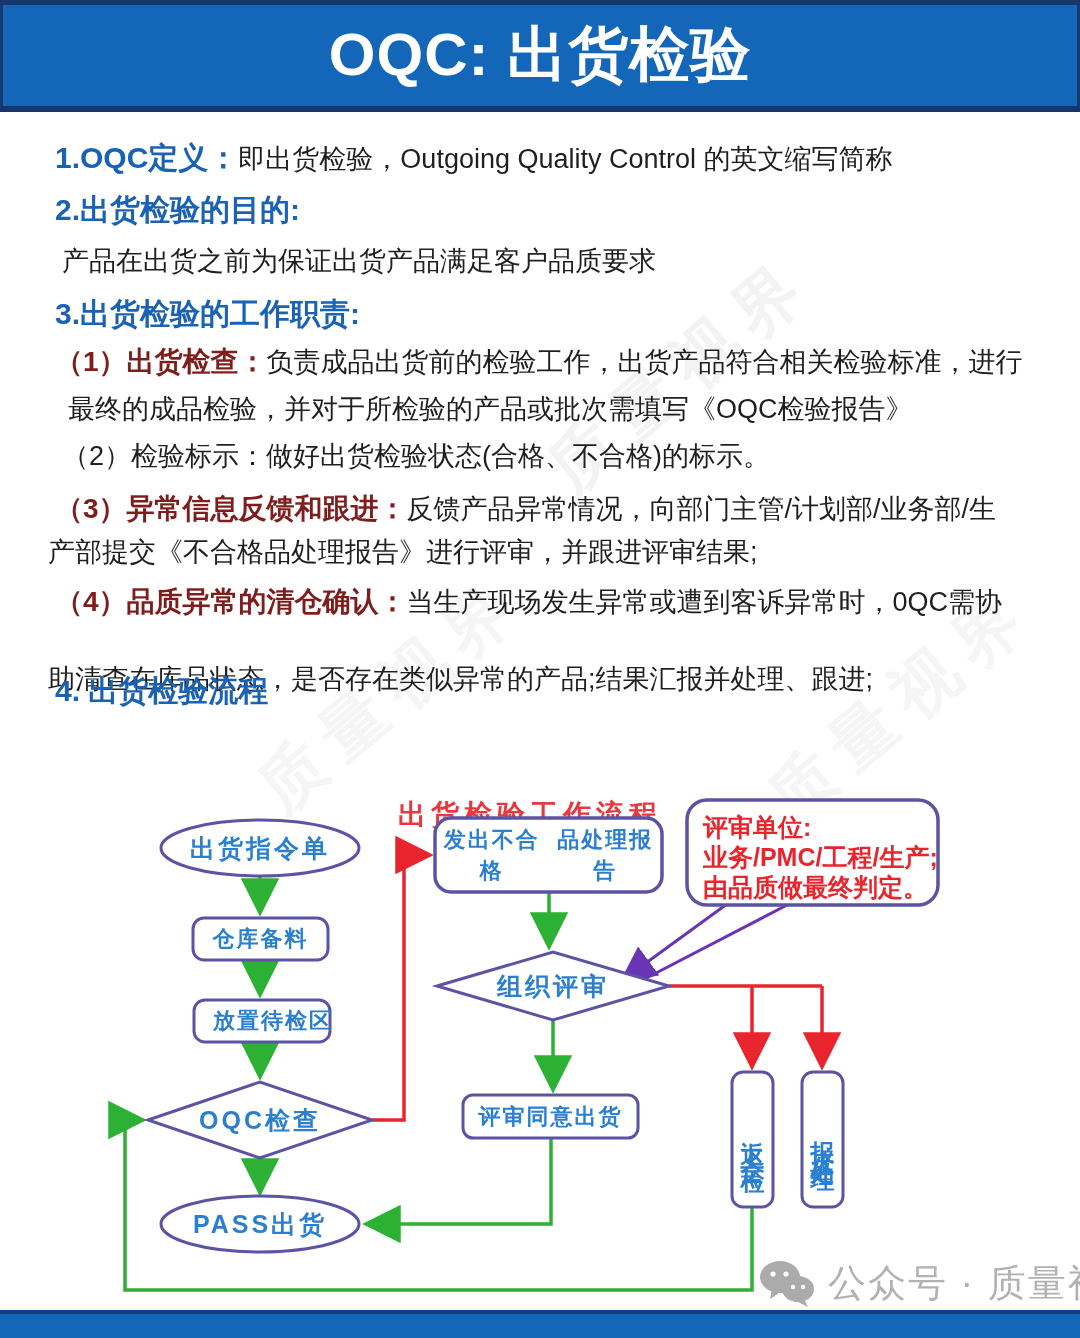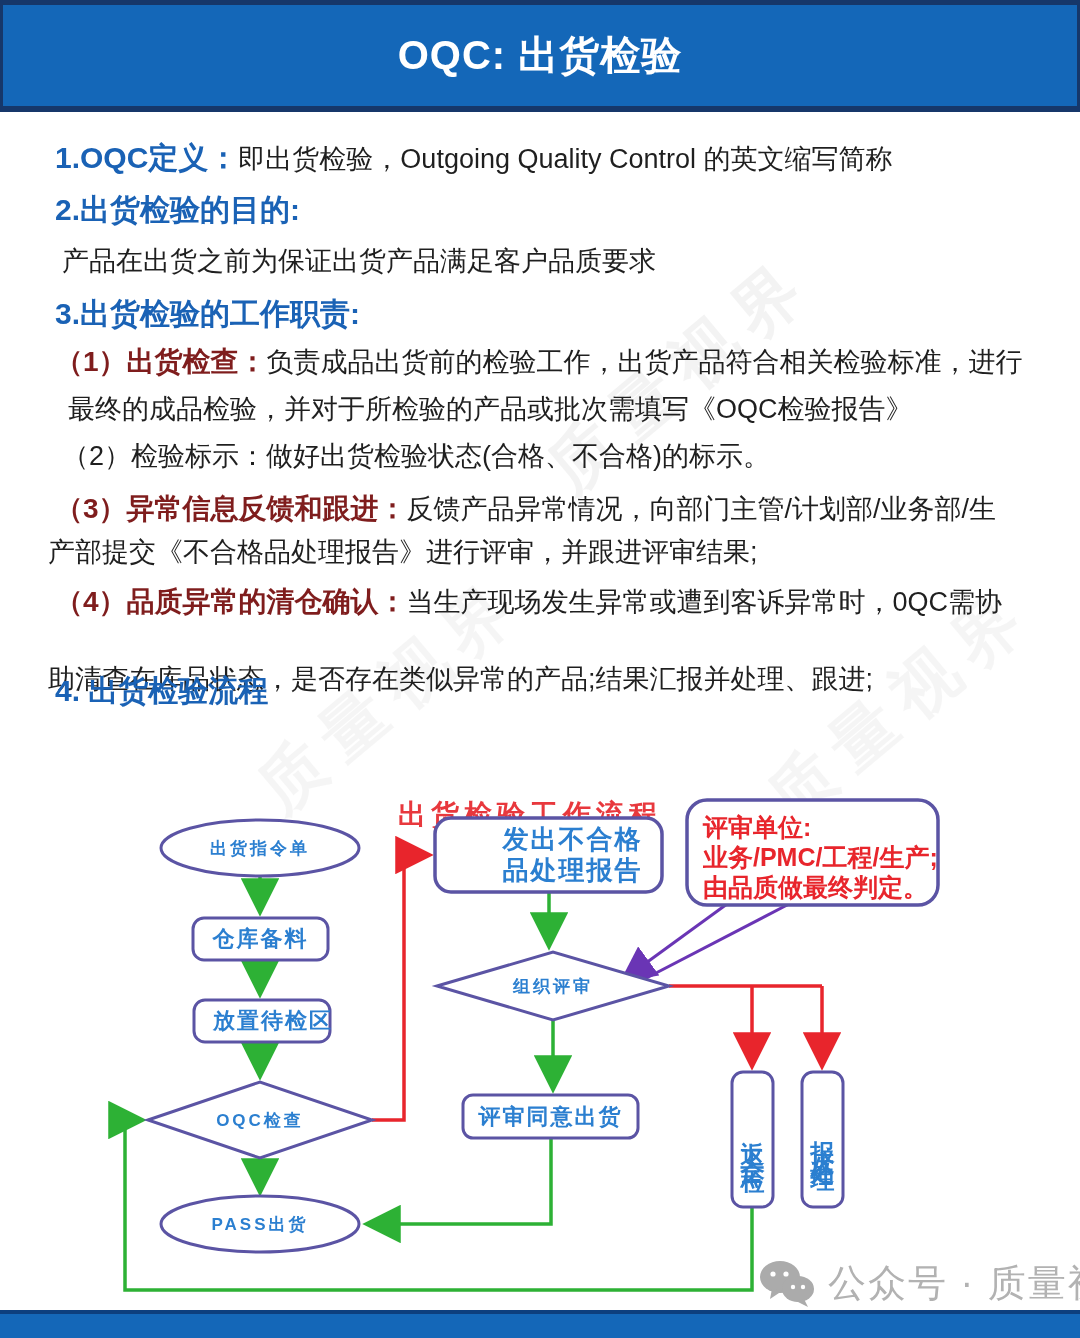--- a/index.html
+++ b/index.html
@@ -9,21 +9,21 @@
     font-family:"Liberation Sans","DejaVu Sans",sans-serif;
   }
   
   .header {
     position:absolute; top:0; left:0; width:1080px; height:112px;
     background:#1467B8; box-sizing:border-box;
     border-top:5px solid #16376A; border-bottom:6px solid #16376A;
     border-left:3px solid #16376A; border-right:3px solid #16376A;
     display:flex; align-items:center; justify-content:center;
   }
-  .header-title { color:#ffffff; font-size:40px; font-weight:bold; letter-spacing:1px; }
+  .header-title { color:#ffffff; font-size:60px; font-weight:bold; letter-spacing:1px; }
 
   
   .textline { position:absolute; left:55px; white-space:nowrap; font-size:27px; color:#1f1f1f; }
   .textline .h-blue { color:#1A62B5; font-weight:bold; font-size:30px; }
   .textline .b-bold { color:#7f1d1d; font-weight:bold; font-size:28px; }
   .cont { left:48px; }
   .ind  { left:62px; }
 
   
   .ghost {
@@ -33,24 +33,24 @@
 
   
   .flowchart { position:absolute; left:0; top:760px; width:1080px; height:550px; }
   .fc-title {
     position:absolute; left:398px; top:2px; color:#E8383D; font-weight:bold;
     font-size:28px; letter-spacing:5px; white-space:nowrap;margin-top:34px;
   }
   .fc-svg { position:absolute; left:0; top:0; }
   .node-label {
     position:absolute; display:flex; align-items:center; justify-content:center;
-    color:#2B7FD0; font-weight:bold; font-size:17px; letter-spacing:3px; text-align:center;
+    color:#2B7FD0; font-weight:bold; font-size:25px; letter-spacing:3px; text-align:center;
   }
   .node-label.small { font-size:22px; letter-spacing:2px; }
-  .node-label.two-line { flex-direction:column; line-height:31px; letter-spacing:2px; font-size:26px;padding-left:24px; }
+  .node-label.two-line { line-height:31px; letter-spacing:2px; font-size:22px; }
   .node-label.vert {
     writing-mode:vertical-rl; text-orientation:upright; letter-spacing:9px; font-size:24px;
   }
   .callout-text {
     position:absolute; left:703px; top:52px; width:228px;
     color:#E8252C; font-weight:bold; font-size:25px; line-height:30px; white-space:nowrap;
   }
 
   
   .brand {

